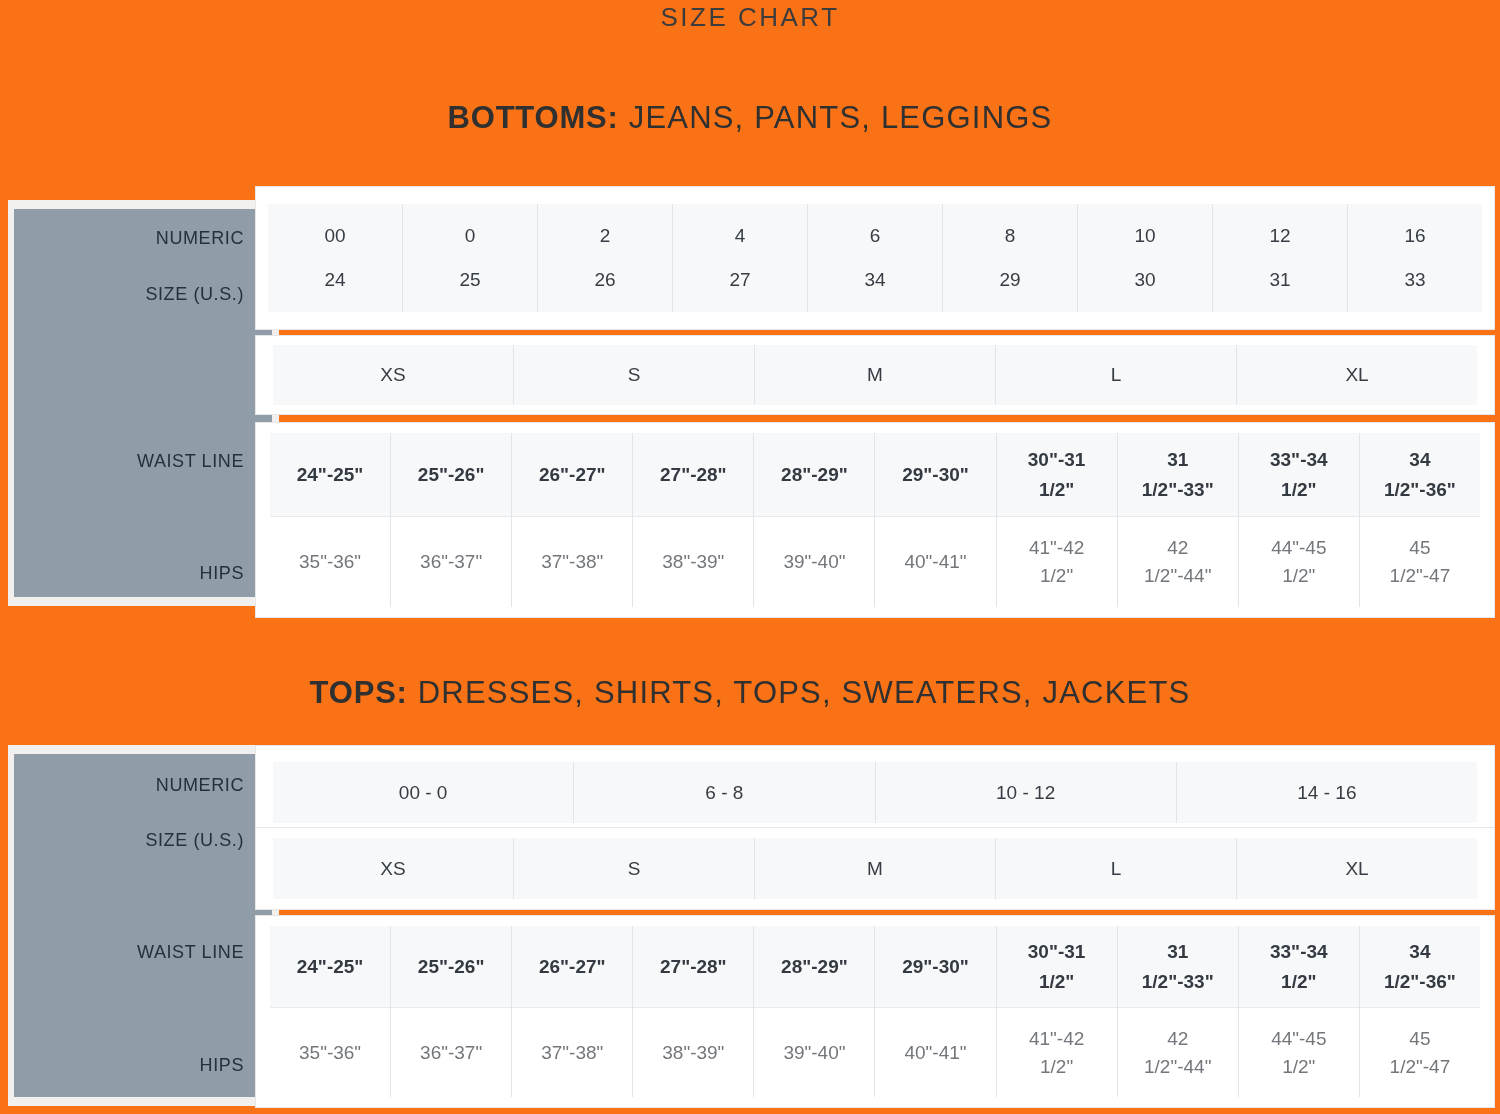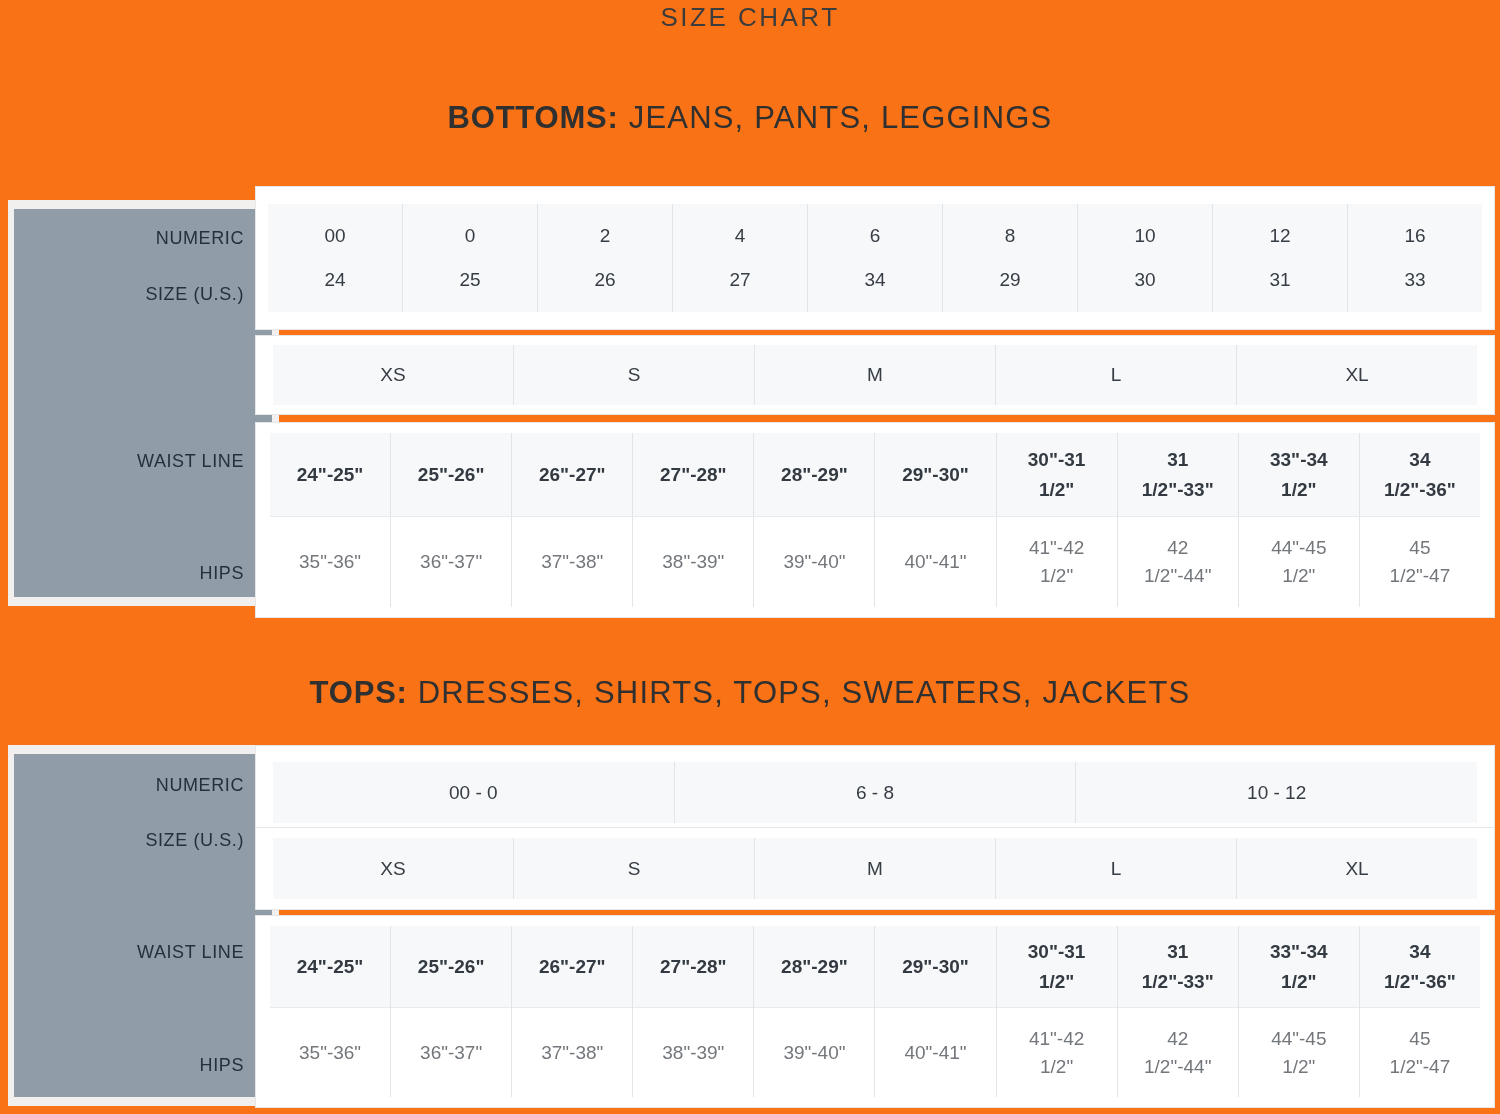--- a/index.html
+++ b/index.html
@@ -200,20 +200,21 @@
       <div class="side-label" style="top:187px;">WAIST LINE</div>
       <div class="side-label" style="top:300px;">HIPS</div>
     </div>
   </div>
 
   <div class="block blk-num2">
     <div class="row-flex">
         <div class="cell single">00 - 0</div>
         <div class="cell single">6 - 8</div>
         <div class="cell single">10 - 12</div>
+        <div class="cell single">14 - 16</div>
       </div>
   </div>
 
   <div class="block blk-let2">
     <div class="row-flex">
         <div class="cell single">XS</div>
         <div class="cell single">S</div>
         <div class="cell single">M</div>
         <div class="cell single">L</div>
         <div class="cell single">XL</div>

